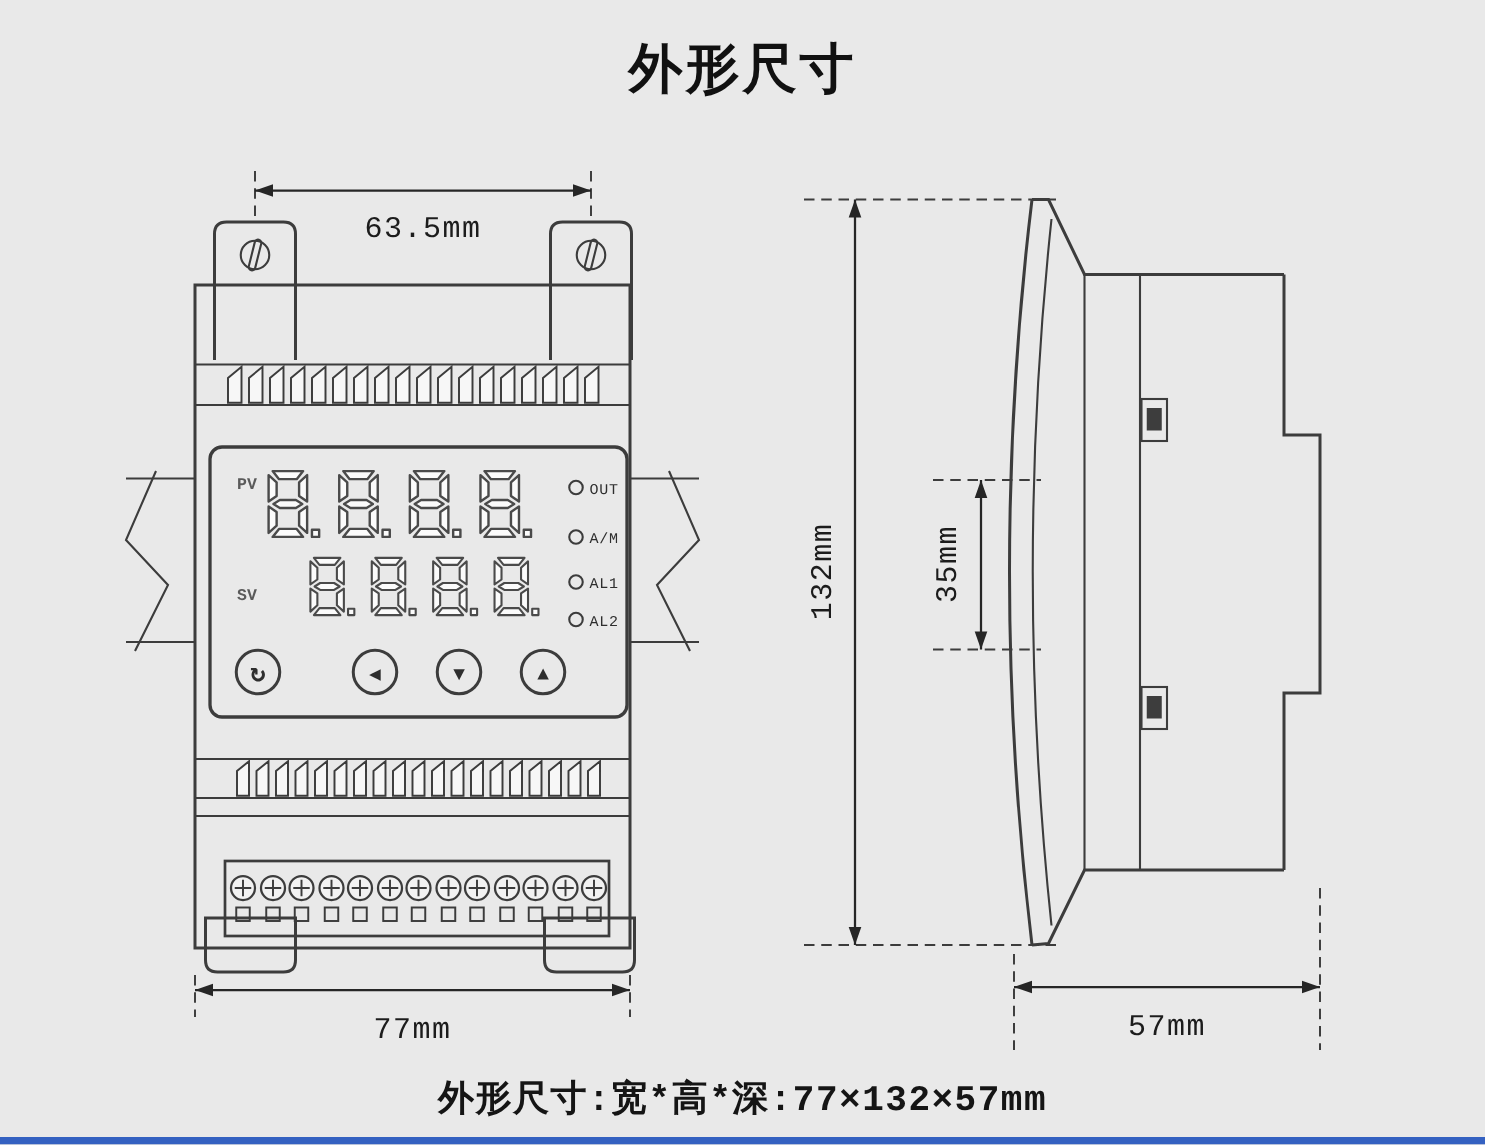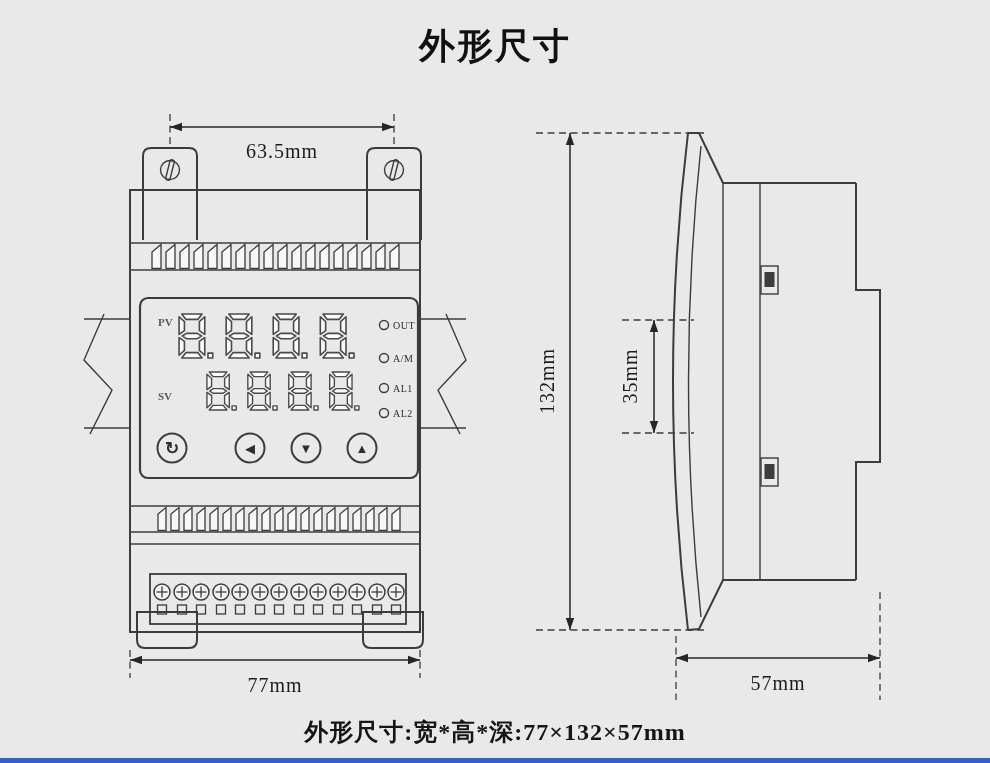--- a/index.html
+++ b/index.html
@@ -3,21 +3,21 @@
 <meta charset="utf-8">
 <style>
   html,body{margin:0;padding:0;}
   body{background:#cfcfcf;}
   .canvas{
     position:relative;
     width:990px;height:763px;
     margin:0 auto;
     background:#e9e9e9;
     overflow:hidden;
-    font-family:Liberation Serif, serif;
+    font-family:Liberation Mono, monospace;
   }
   svg{position:absolute;left:0;top:0;}
   .accent-bar{
     position:absolute;left:0;bottom:0;width:100%;height:5px;
     background:#3461c1;
   }
   .title-txt{font-size:36px;font-weight:700;fill:#111;letter-spacing:2px;}
   .caption-txt{font-size:24px;font-weight:600;fill:#151515;letter-spacing:1px;}
   .dim-txt{font-size:20px;fill:#1c1c1c;letter-spacing:1px;}
   .pvsv-txt{font-size:11px;font-weight:700;fill:#5a5a5a;}

